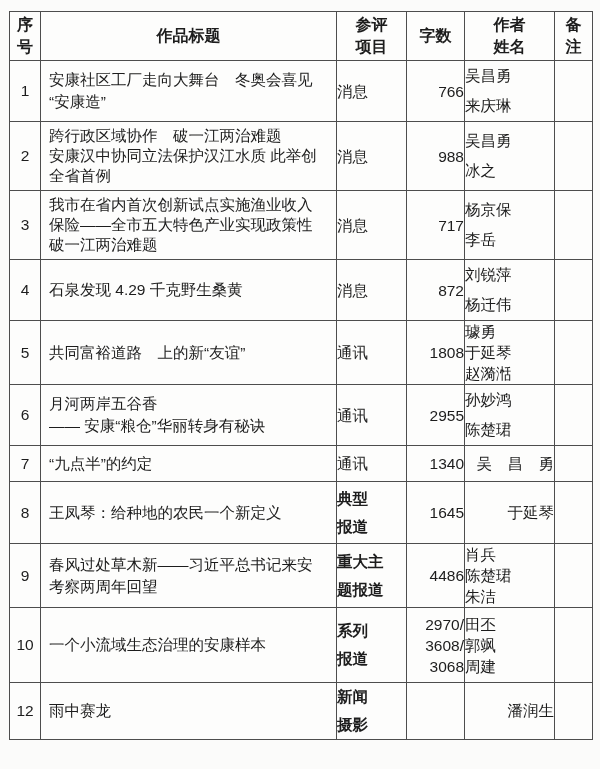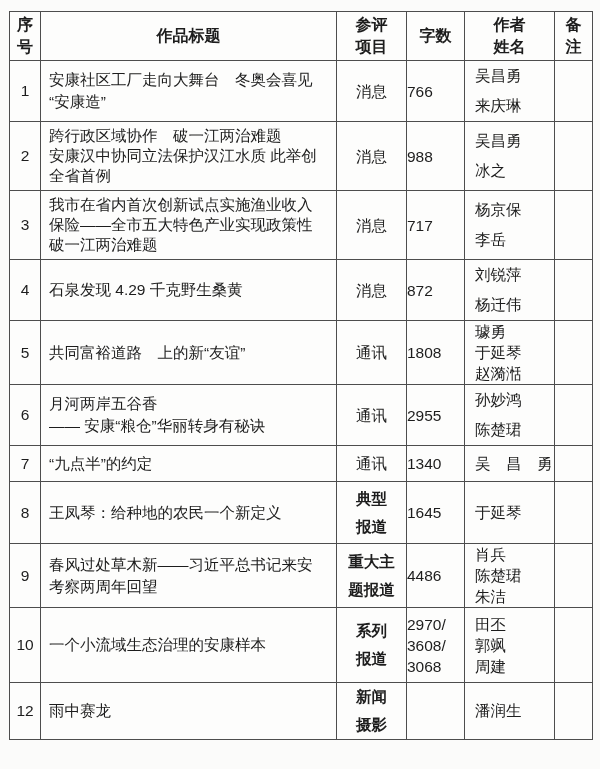--- a/index.html
+++ b/index.html
@@ -46,41 +46,40 @@
   td.col-title {
     text-align: left;
     padding: 4px 4px 4px 8px;
     line-height: 22px;
     margin-left: 24px;
   }
   td.col-title.lines-3 {
     line-height: 20px;
   }
   td.col-category {
-    text-align: center;
     line-height: 27px;
     margin-left: 16px;
   }
   td.col-category.lines-2 {
     line-height: 28px;
     font-weight: bold;
   }
   td.col-wordcount {
-    text-align: left;
+    text-align: right;
     line-height: 21px;
     margin-top: 32px;
   }
   td.col-authors {
     text-align: left;
-    padding-left: 10px;
     line-height: 30px;
     font-family: Liberation Serif, serif;
   }
   td.col-authors.lines-1 {
     line-height: 20px;
+    text-align: right;
   }
   td.col-authors.lines-3 {
     line-height: 21px;
   }
   td.col-remarks {
     text-align: center;
   }
 </style>
 </head>
 <body>

